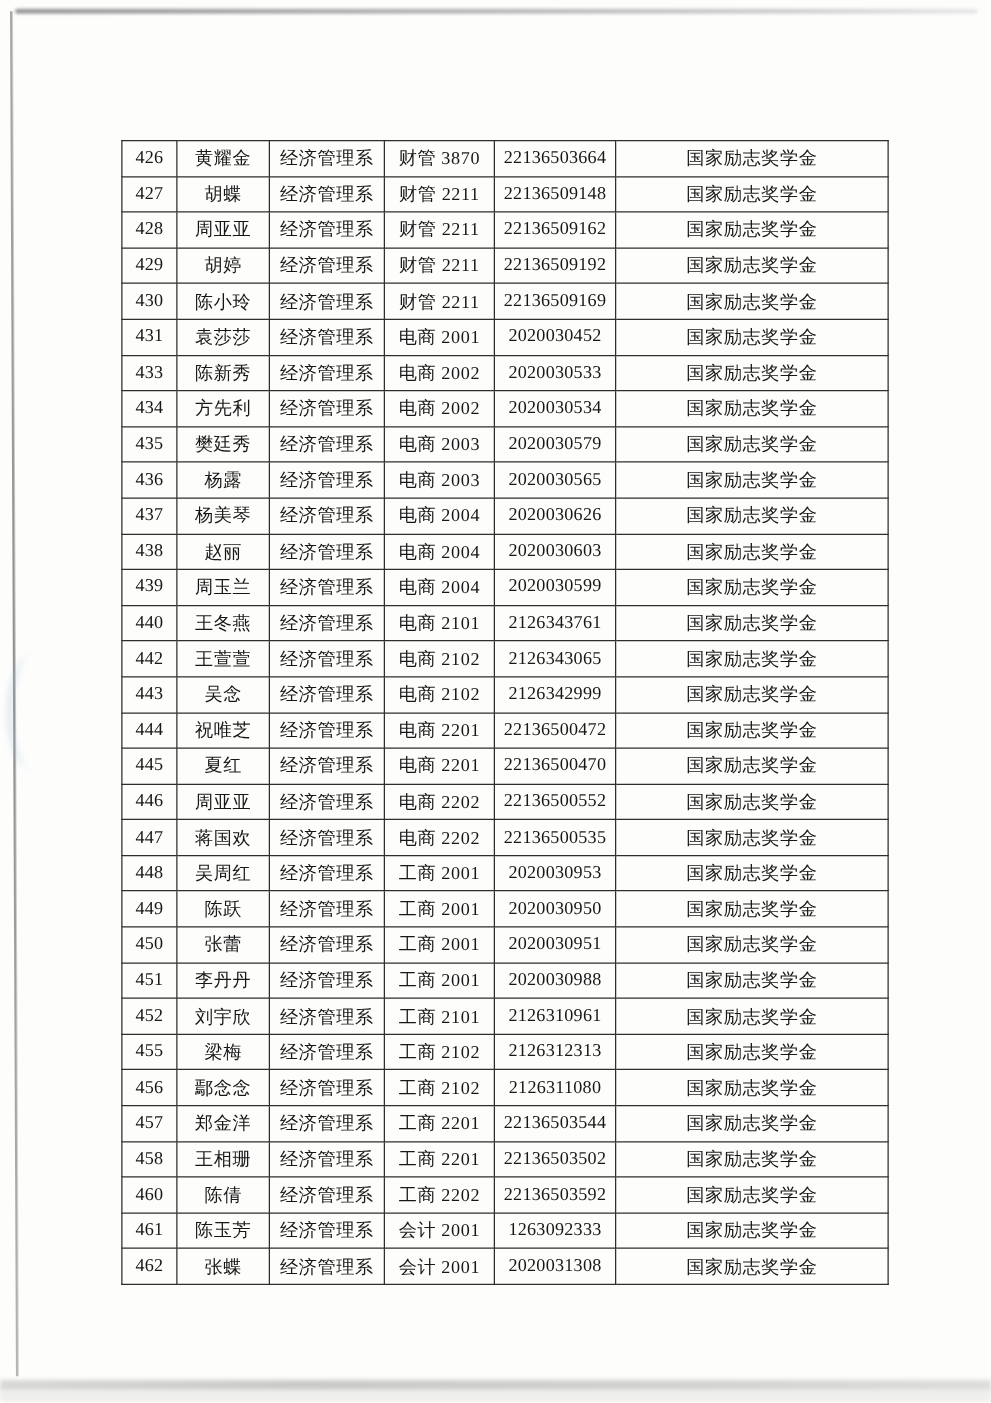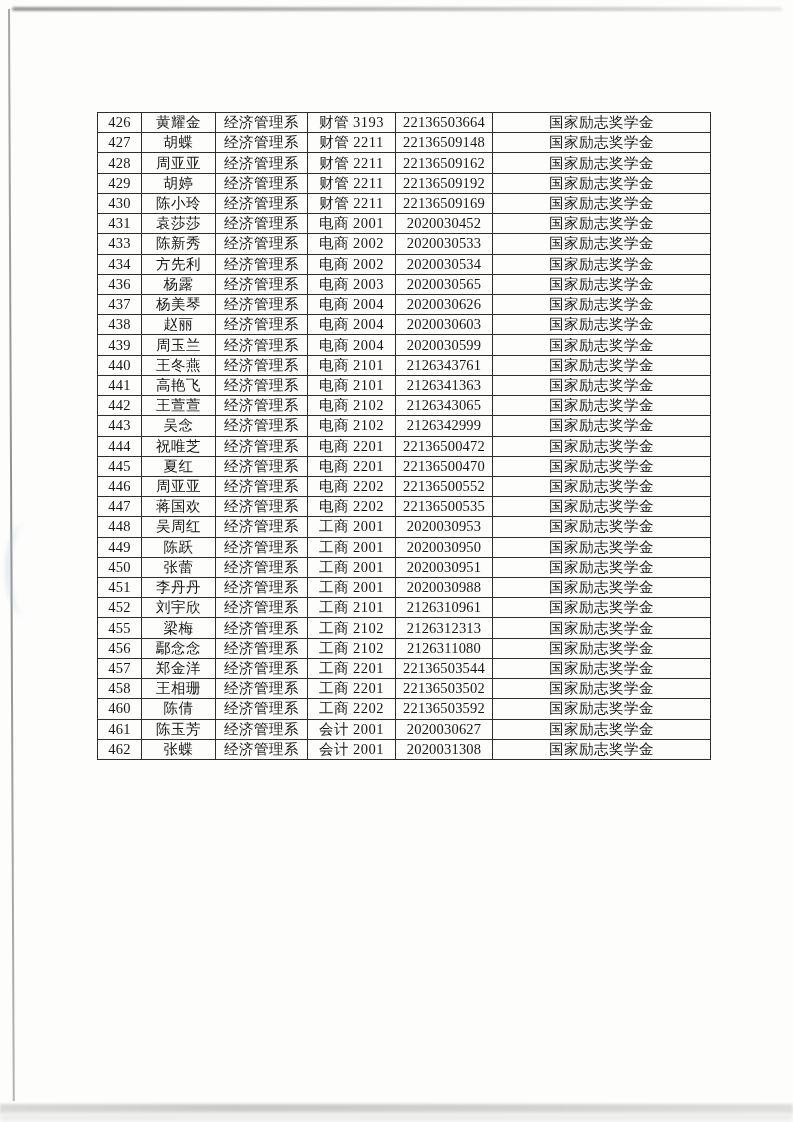--- a/index.html
+++ b/index.html
@@ -53,21 +53,21 @@
     width: 793px; height: 10px;
     background: #eeeeec;
     filter: blur(2px);
   }
   
   .doc-table {
     position: absolute;
     left: 97px;
     top: 112px;
     width: 613px;
-    height: 648px;
+    height: 916px;
     border-collapse: collapse;
     table-layout: fixed;
   }
   .doc-table td {
     border: 1.6px solid #2e2e2e;
     text-align: center;
     vertical-align: middle;
     font-size: 14.5px;
     color: #171717;
     padding: 0;
@@ -95,21 +95,21 @@
     <col style="width:92px">
     <col style="width:88px">
     <col style="width:97px">
     <col style="width:218px">
   </colgroup>
   <tbody>
       <tr>
         <td class="num">426</td>
         <td>黄耀金</td>
         <td>经济管理系</td>
-        <td>财管 3193</td>
+        <td>财管 3870</td>
         <td class="num">22136503664</td>
         <td>国家励志奖学金</td>
       </tr>
       <tr>
         <td class="num">427</td>
         <td>胡蝶</td>
         <td>经济管理系</td>
         <td>财管 2211</td>
         <td class="num">22136509148</td>
         <td>国家励志奖学金</td>
@@ -156,20 +156,28 @@
       </tr>
       <tr>
         <td class="num">434</td>
         <td>方先利</td>
         <td>经济管理系</td>
         <td>电商 2002</td>
         <td class="num">2020030534</td>
         <td>国家励志奖学金</td>
       </tr>
       <tr>
+        <td class="num">435</td>
+        <td>樊廷秀</td>
+        <td>经济管理系</td>
+        <td>电商 2003</td>
+        <td class="num">2020030579</td>
+        <td>国家励志奖学金</td>
+      </tr>
+      <tr>
         <td class="num">436</td>
         <td>杨露</td>
         <td>经济管理系</td>
         <td>电商 2003</td>
         <td class="num">2020030565</td>
         <td>国家励志奖学金</td>
       </tr>
       <tr>
         <td class="num">437</td>
         <td>杨美琴</td>
@@ -196,28 +204,20 @@
       </tr>
       <tr>
         <td class="num">440</td>
         <td>王冬燕</td>
         <td>经济管理系</td>
         <td>电商 2101</td>
         <td class="num">2126343761</td>
         <td>国家励志奖学金</td>
       </tr>
       <tr>
-        <td class="num">441</td>
-        <td>高艳飞</td>
-        <td>经济管理系</td>
-        <td>电商 2101</td>
-        <td class="num">2126341363</td>
-        <td>国家励志奖学金</td>
-      </tr>
-      <tr>
         <td class="num">442</td>
         <td>王萱萱</td>
         <td>经济管理系</td>
         <td>电商 2102</td>
         <td class="num">2126343065</td>
         <td>国家励志奖学金</td>
       </tr>
       <tr>
         <td class="num">443</td>
         <td>吴念</td>
@@ -336,21 +336,21 @@
         <td>经济管理系</td>
         <td>工商 2202</td>
         <td class="num">22136503592</td>
         <td>国家励志奖学金</td>
       </tr>
       <tr>
         <td class="num">461</td>
         <td>陈玉芳</td>
         <td>经济管理系</td>
         <td>会计 2001</td>
-        <td class="num">2020030627</td>
+        <td class="num">1263092333</td>
         <td>国家励志奖学金</td>
       </tr>
       <tr>
         <td class="num">462</td>
         <td>张蝶</td>
         <td>经济管理系</td>
         <td>会计 2001</td>
         <td class="num">2020031308</td>
         <td>国家励志奖学金</td>
       </tr>

